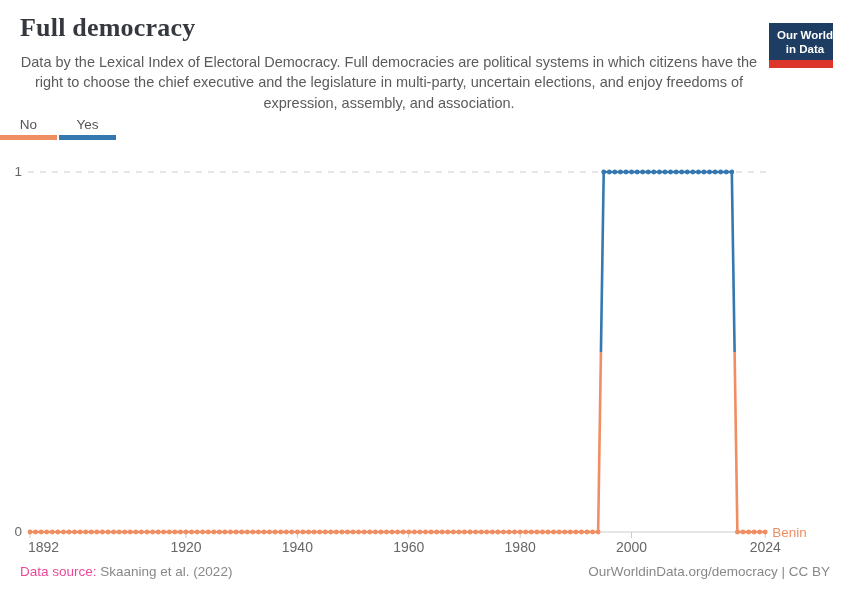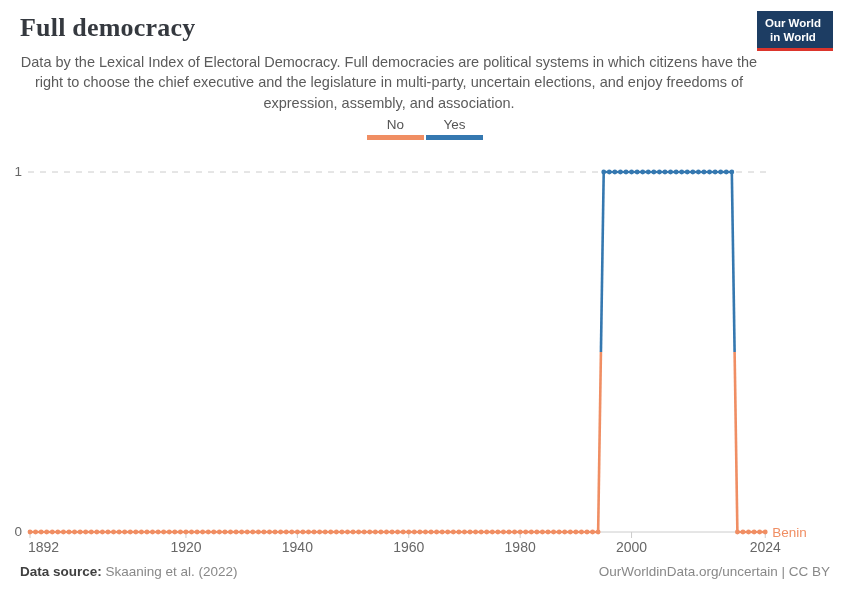--- a/index.html
+++ b/index.html
@@ -27,40 +27,39 @@
     left: 20px;
     top: 52px;
     width: 738px;
     font-size: 14.5px;
     line-height: 1.4;
     color: #5b5b5b;
     text-align: center;
   }
   .logo {
     position: absolute;
-    top: 11px;
+    top: 23px;
     right: 17px;
     background: #1d3d63;
-    border-bottom: 3px solid #0ea5e9;
+    border-bottom: 8px solid #0ea5e9;
     color: #ffffff;
     font-weight: 700;
     font-size: 11.5px;
     line-height: 1.25;
     text-align: center;
-    padding: 5px 12px 3px 8px;
+    padding: 5px 0 3px 8px;
     cursor: pointer;
   }
   .logo span { display: block; }
   .legend {
     position: absolute;
     top: 117px;
     left: 0;
     width: 100%;
     display: flex;
-    justify-content: center;
     gap: 2px;
   }
   .legend-item {
     display: flex;
     flex-direction: column;
     align-items: center;
     cursor: pointer;
   }
   .legend-label {
     font-size: 13.5px;
@@ -79,32 +78,32 @@
   .footer {
     position: absolute;
     top: 564px;
     left: 20px;
     right: 20px;
     display: flex;
     justify-content: space-between;
     font-size: 13.5px;
     color: #888;
   }
-  .footer .src-label { font-weight: 700; color: #404040; }
+  .footer .src-label { font-weight: 400; color: #ec4899; }
 </style>
 </head>
 <body>
 
 <div class="canvas">
 
   <div class="title">Full democracy</div>
 
   <div class="logo" style="background: rgb(29, 61, 99); border-bottom-color: rgb(220, 53, 44);">
     <span>Our World</span>
-    <span>in World</span>
+    <span>in Data</span>
   </div>
 
   <div class="subtitle">Data by the Lexical Index of Electoral Democracy. Full democracies are political systems in which citizens have the right to choose the chief executive and the legislature in multi-party, uncertain elections, and enjoy freedoms of expression, assembly, and association.</div>
 
   <div class="legend">
     <div class="legend-item">
       <div class="legend-label">No</div>
       <div class="legend-swatch" style="background: rgb(240, 142, 99);"></div>
     </div>
     <div class="legend-item">
@@ -397,16 +396,16 @@
       <circle cx="742.96" cy="382" r="2.4" fill="#F08E63"></circle>
       <circle cx="748.5300000000001" cy="382" r="2.4" fill="#F08E63"></circle>
       <circle cx="754.1" cy="382" r="2.4" fill="#F08E63"></circle>
       <circle cx="759.6700000000001" cy="382" r="2.4" fill="#F08E63"></circle>
       <circle cx="765.24" cy="382" r="2.4" fill="#F08E63"></circle>
       <text x="772.24" y="386.5" fill="#F08E63" font-size="13.5">Benin</text>
     </svg>
 
   <div class="footer">
     <div><span class="src-label">Data source:</span><span> Skaaning et al. (2022)</span></div>
-    <div class="right">OurWorldinData.org/uncertain | CC BY</div>
+    <div class="right">OurWorldinData.org/democracy | CC BY</div>
   </div>
 
 </div>
 
 </body></html>

